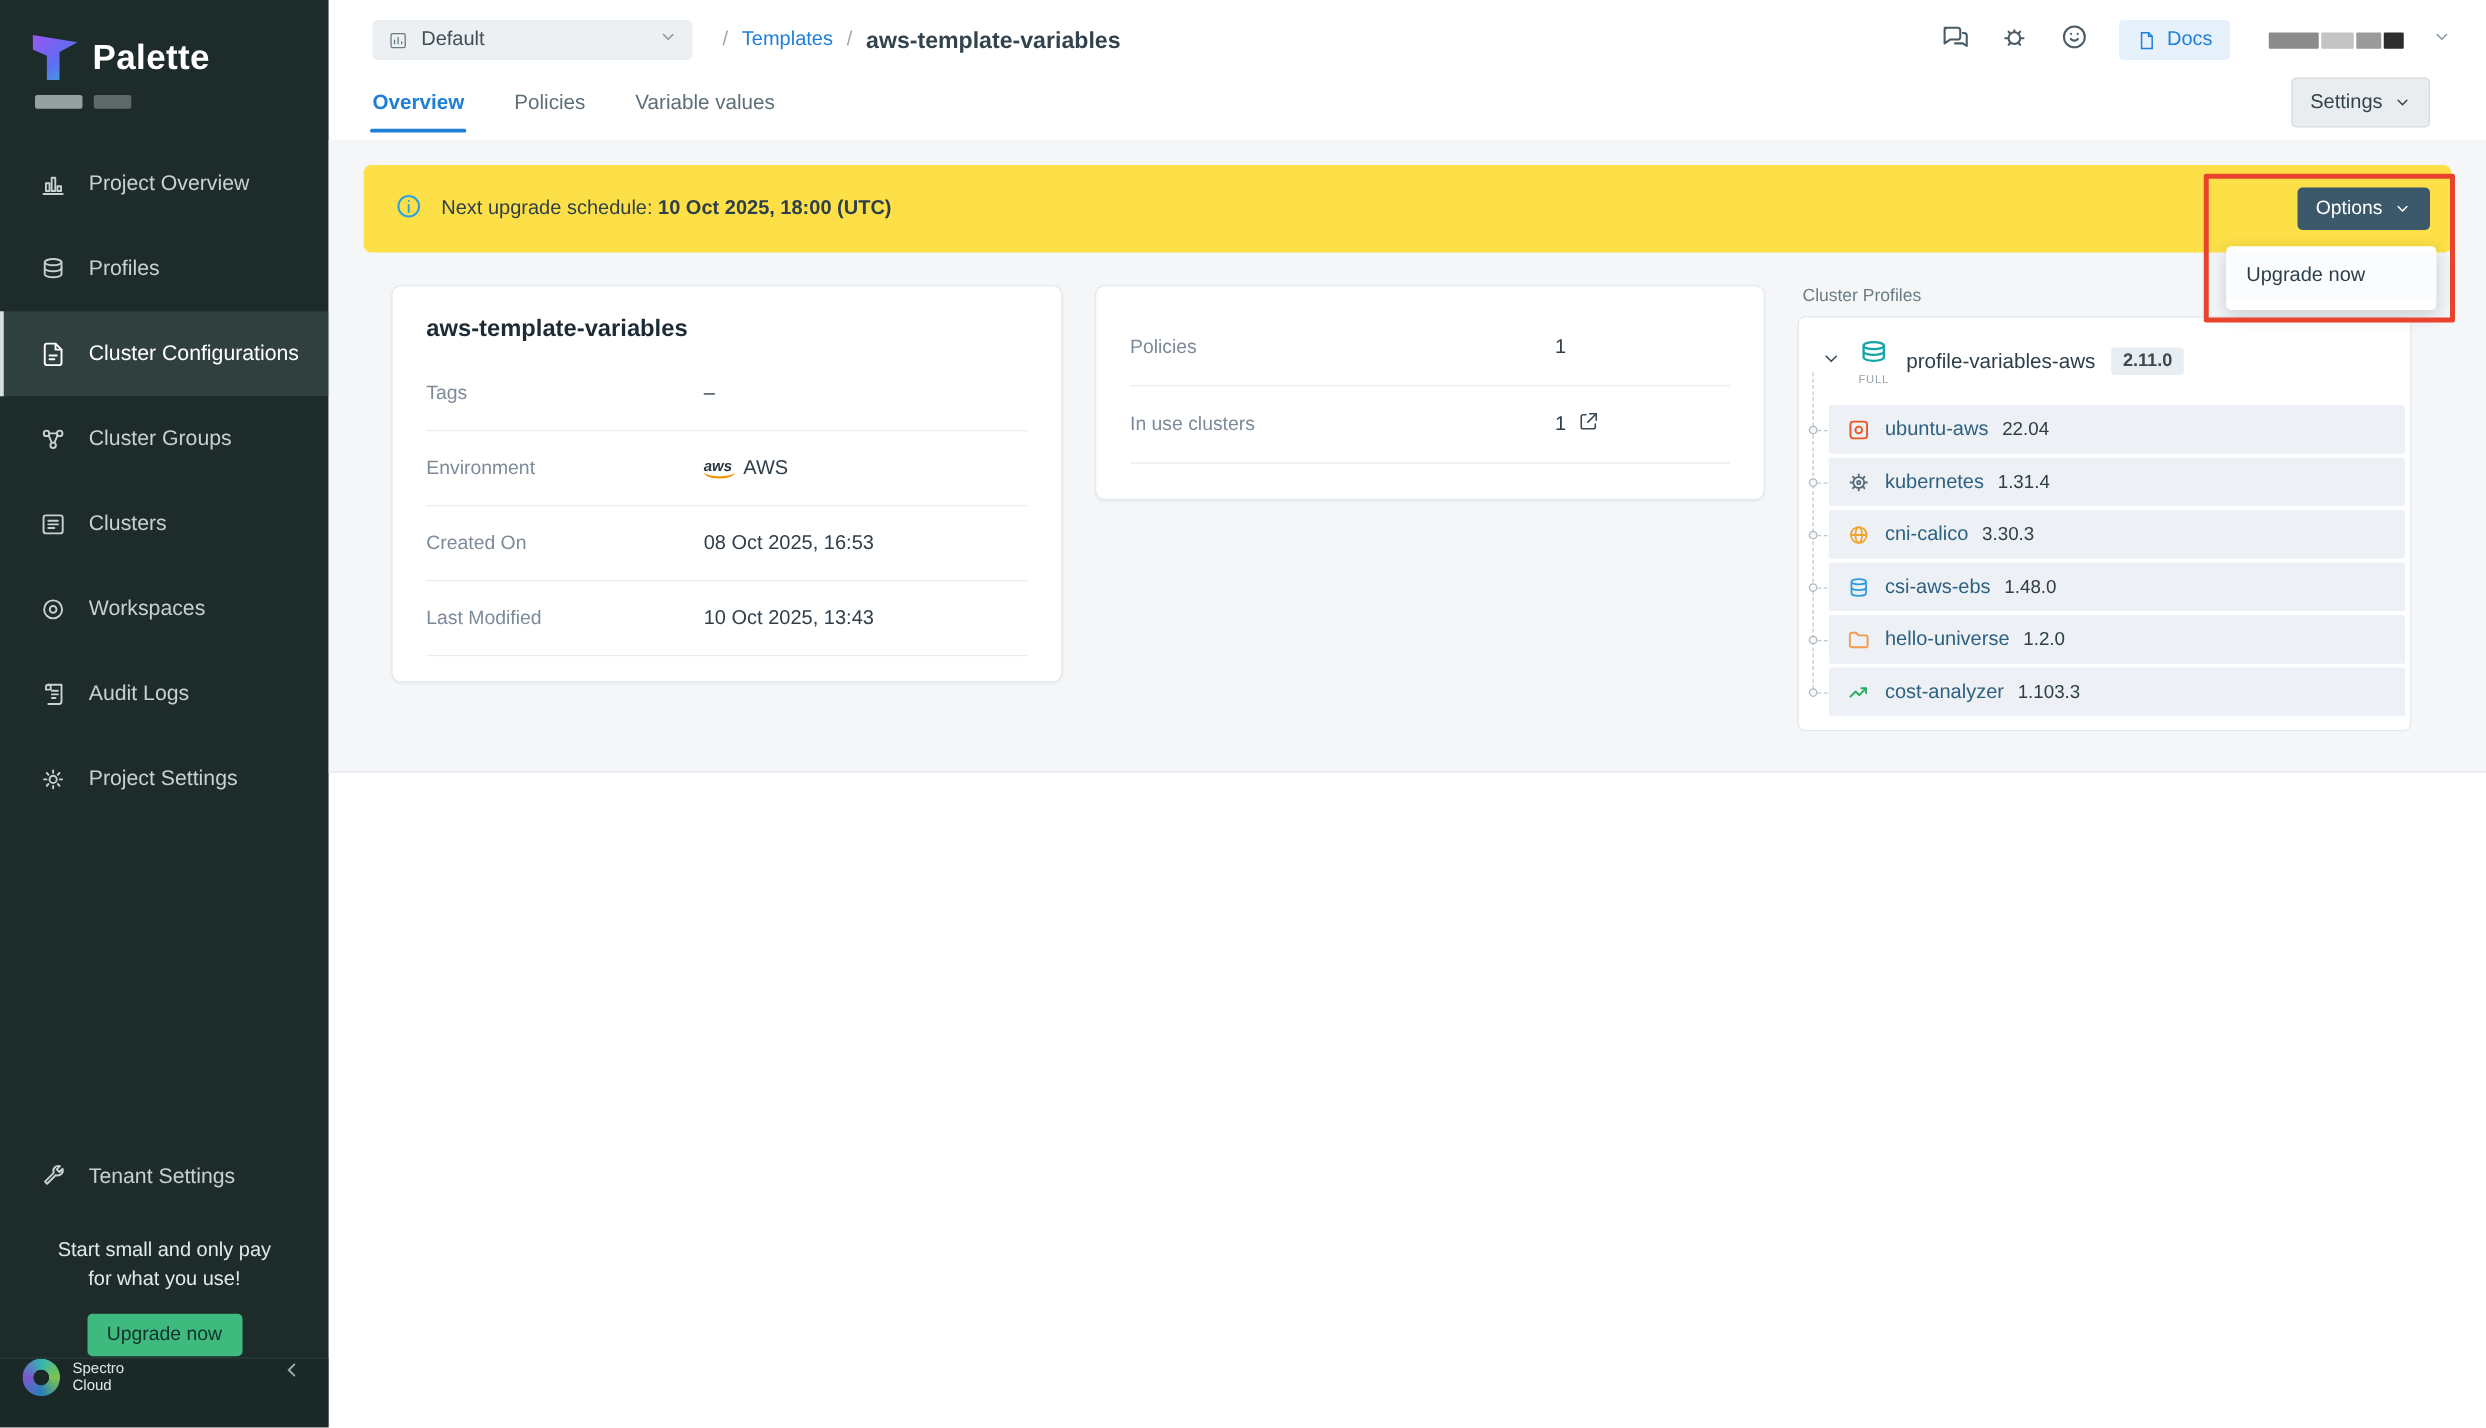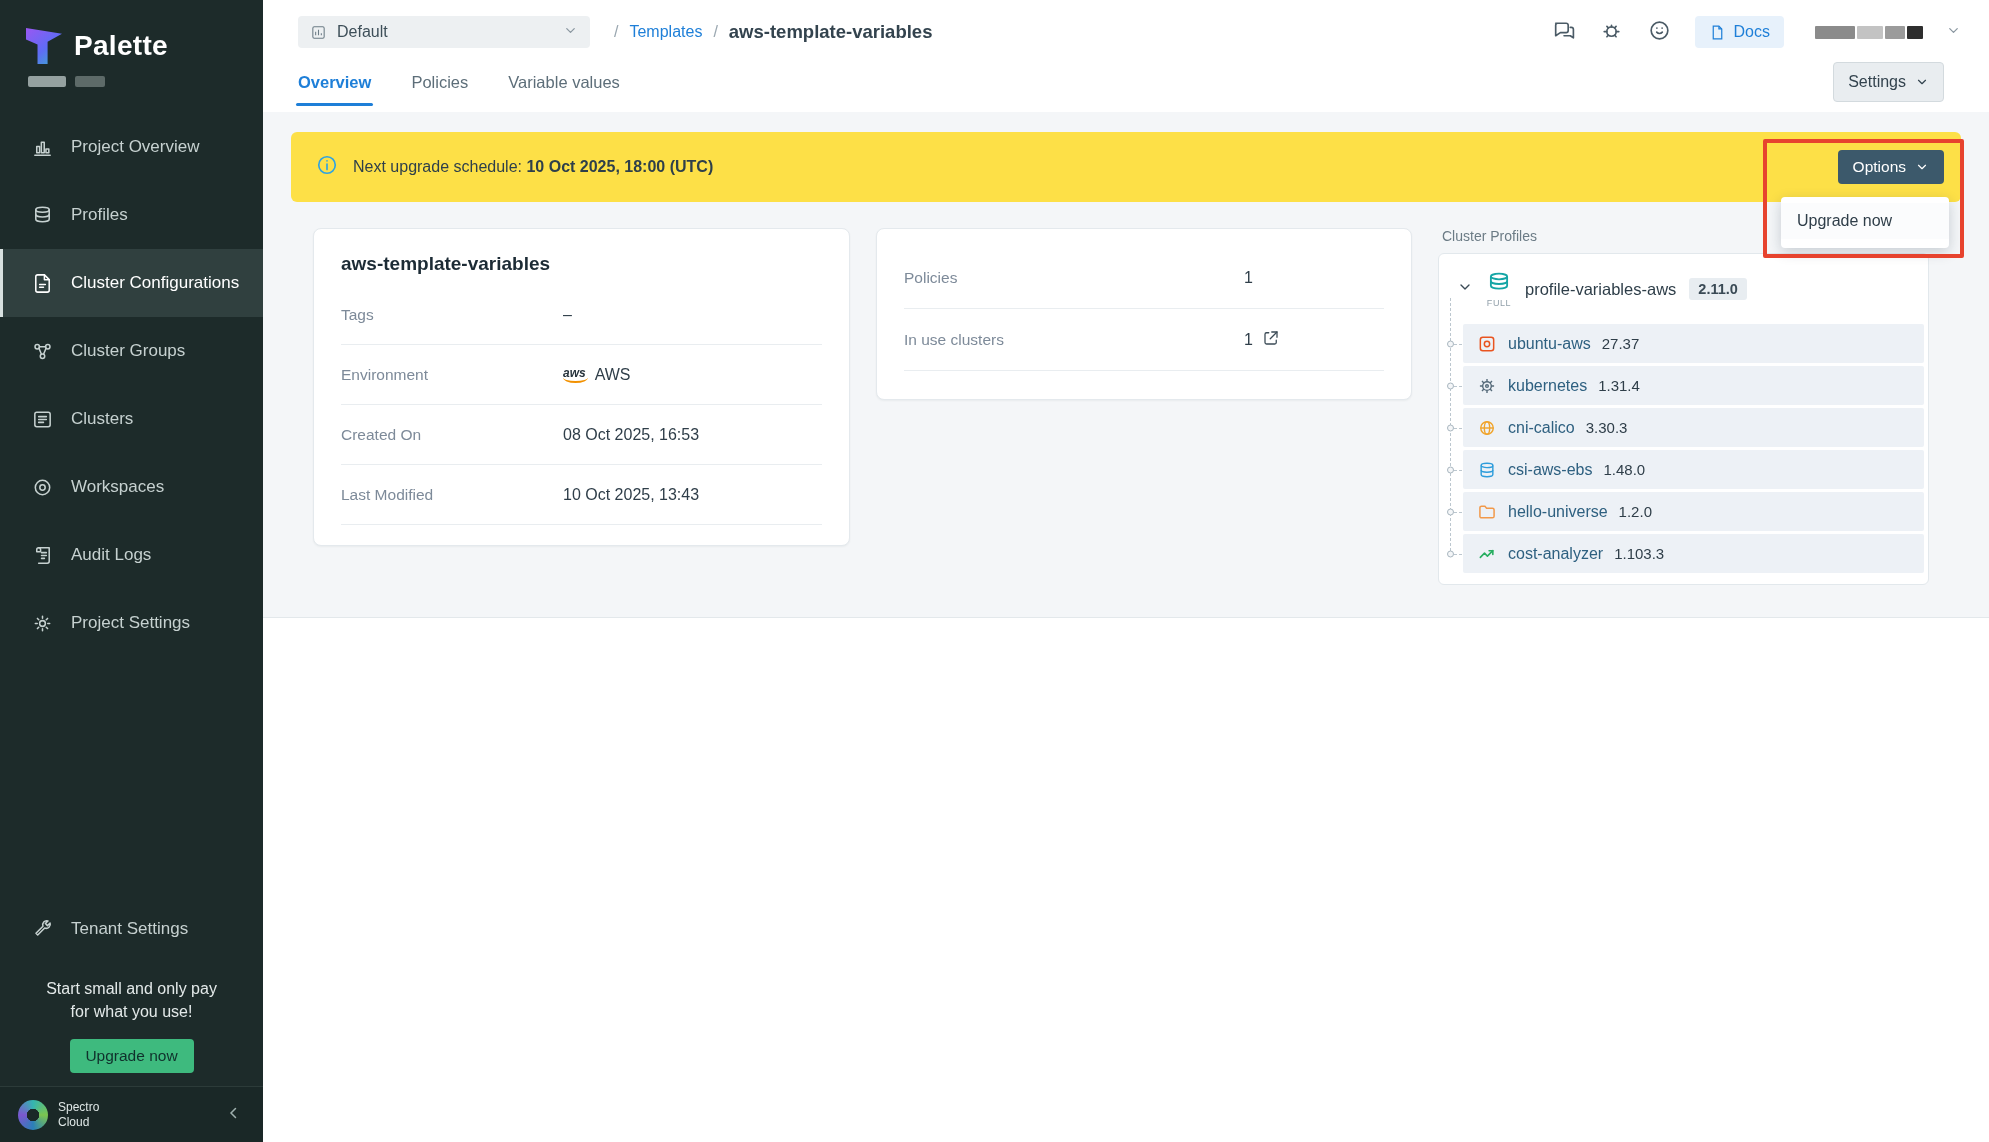--- a/index.html
+++ b/index.html
@@ -19,33 +19,33 @@
 
   .menu { margin-top:26px; }
   .side-item { height:68px; display:flex; align-items:center; gap:17px; padding-left:31px; font-size:17px; color:#c6d1d0; cursor:pointer; }
   .side-item svg { width:23px; height:23px; stroke:currentColor; fill:none; stroke-width:1.6; stroke-linecap:round; stroke-linejoin:round; flex:0 0 23px; }
   .side-item.active { background:#30403f; color:#fff; border-left:3px solid #d7e0df; padding-left:28px; }
 
   .side-bottom { margin-top:auto; display:flex; flex-direction:column; }
   .promo { text-align:center; font-size:16px; line-height:1.45; color:#e3e9e9; margin-top:14px; }
   .upgrade-btn { margin:16px auto 0; width:124px; height:34px; background:#3eba7e; color:#10312c; border:none; border-radius:4px;
                  font-family:inherit; font-size:15.5px; font-weight:500; cursor:pointer; }
-  .side-footer { margin-top:13px; height:56px; border-top:1px solid #2c3b39; display:flex; align-items:center; padding:0 20px 0 18px; background:#1a2827; }
+  .side-footer { margin-top:1px; height:56px; border-top:1px solid #2c3b39; display:flex; align-items:flex-start; padding:0 20px 0 18px; background:#1a2827; }
   .spectro-mark { width:30px; height:30px; border-radius:50%;
                   background:radial-gradient(circle at 50% 50%, #1a2827 0 6px, transparent 6.5px),
                              conic-gradient(#34b5b0,#7cc54f,#2b7fb8,#7b57d0,#34b5b0); }
   .spectro-text { margin-left:10px; font-size:12px; line-height:1.2; color:#dfe7e6; }
   .collapse-chev { margin-left:auto; }
   .collapse-chev svg { width:18px; height:18px; stroke:#9fb0ae; fill:none; stroke-width:2; stroke-linecap:round; }
 
   
   .main { flex:1; display:flex; flex-direction:column; background:#fff; position:relative; }
 
   .top-header { height:52px; display:flex; align-items:center; padding:12px 28px 0 35px; }
-  .proj-select { width:292px; height:32px; background:#edf0f2; border-radius:4px; display:flex; align-items:center;
+  .proj-select { width:256px; height:32px; background:#edf0f2; border-radius:4px; display:flex; align-items:center;
                  padding:0 12px; gap:10px; font-size:16px; color:#3e4f59; cursor:pointer; }
   .proj-select svg.grid { width:17px; height:17px; stroke:#6b7b85; fill:none; stroke-width:1.5; }
   .proj-select .chev { margin-left:auto; }
   .chev svg { width:15px; height:15px; stroke:#8a97a0; fill:none; stroke-width:2; stroke-linecap:round; stroke-linejoin:round; }
 
   .breadcrumb { display:flex; align-items:center; gap:11px; margin-left:24px; }
   .bc-sep { color:#9aa7b0; font-size:16px; }
   .bc-link { color:#1e7fd8; font-size:16px; cursor:pointer; }
   .bc-current { color:#33434e; font-size:18.5px; font-weight:700; }
 
@@ -386,21 +386,21 @@
               <span class="cp-name">profile-variables-aws</span>
               <span class="cp-badge">2.11.0</span>
             </div>
             <div class="cp-rows">
               <div class="layer-row">
                 <svg viewBox="0 0 24 24" style="stroke:#e95420;fill:none;stroke-width:1.8">
                     <rect x="4" y="4" width="16" height="16" rx="3"></rect>
                     <circle cx="12" cy="12" r="3.2"></circle>
                   </svg>
                 <span class="layer-name">ubuntu-aws</span>
-                <span class="layer-version">27.37</span>
+                <span class="layer-version">22.04</span>
               </div>
               <div class="layer-row">
                 <svg viewBox="0 0 24 24" style="stroke:#566b7a;fill:none;stroke-width:1.7">
                     <circle cx="12" cy="12" r="5.2"></circle>
                     <path d="M12 3.5v3.3M12 17.2v3.3M3.5 12h3.3M17.2 12h3.3M6 6l2.3 2.3M15.7 15.7L18 18M18 6l-2.3 2.3M8.3 15.7L6 18"></path>
                     <circle cx="12" cy="12" r="1.6"></circle>
                   </svg>
                 <span class="layer-name">kubernetes</span>
                 <span class="layer-version">1.31.4</span>
               </div>

